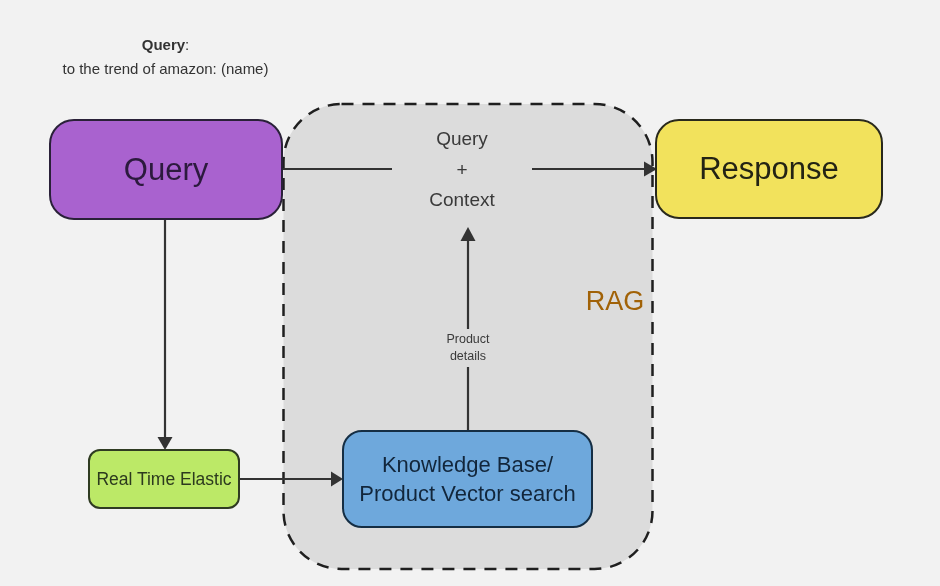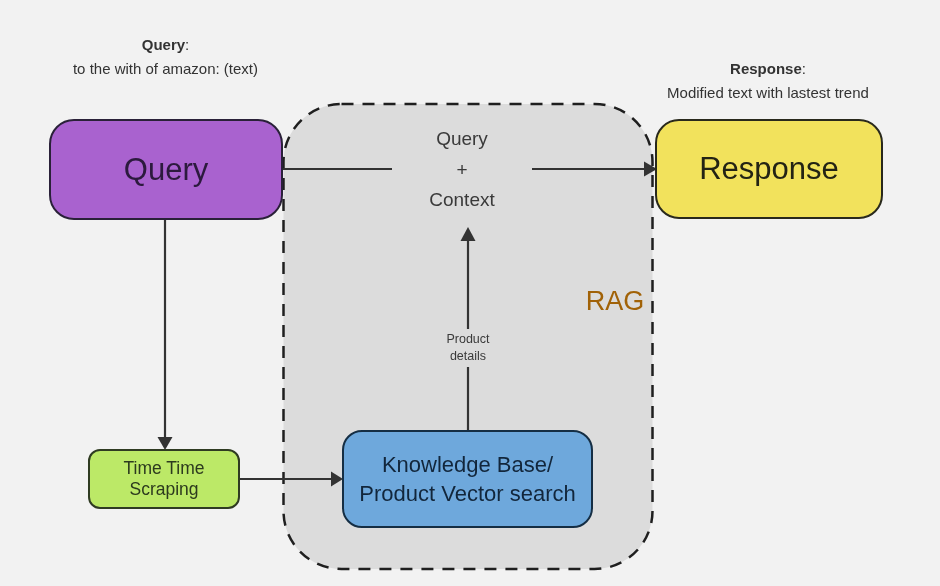--- a/index.html
+++ b/index.html
@@ -80,38 +80,34 @@
 
     <line x1="468" y1="418" x2="468" y2="229" stroke="#333" stroke-width="2.2"></line>
     <polygon points="460.5,229 475.5,229 468,215" fill="#333"></polygon>
 
     <line x1="240" y1="467" x2="331" y2="467" stroke="#333" stroke-width="2.2"></line>
     <polygon points="331,459.5 331,474.5 343,467" fill="#333"></polygon>
   </svg>
 
   <div class="note note-left">
     <div><b>Query</b><span>:</span></div>
-    <div>to the with of amazon: (text)</div>
+    <div>to the trend of amazon: (name)</div>
   </div>
 
-  <div class="note note-right">
-    <div><b>Response</b><span>:</span></div>
-    <div>Modified text with lastest trend</div>
-  </div>
 
   <div class="node node-query">
     <span>Query</span>
   </div>
 
   <div class="node node-response">
     <span>Response</span>
   </div>
 
   <div class="node node-scraping">
-    <span>Time Time Scraping</span>
+    <span>Real Time Elastic</span>
   </div>
 
   <div class="node node-kb">
     <span>Knowledge Base/</span>
     <span>Product Vector search</span>
   </div>
 
   <div class="edge-label lbl-query-context">
     <div>Query</div>
     <div>+</div>

